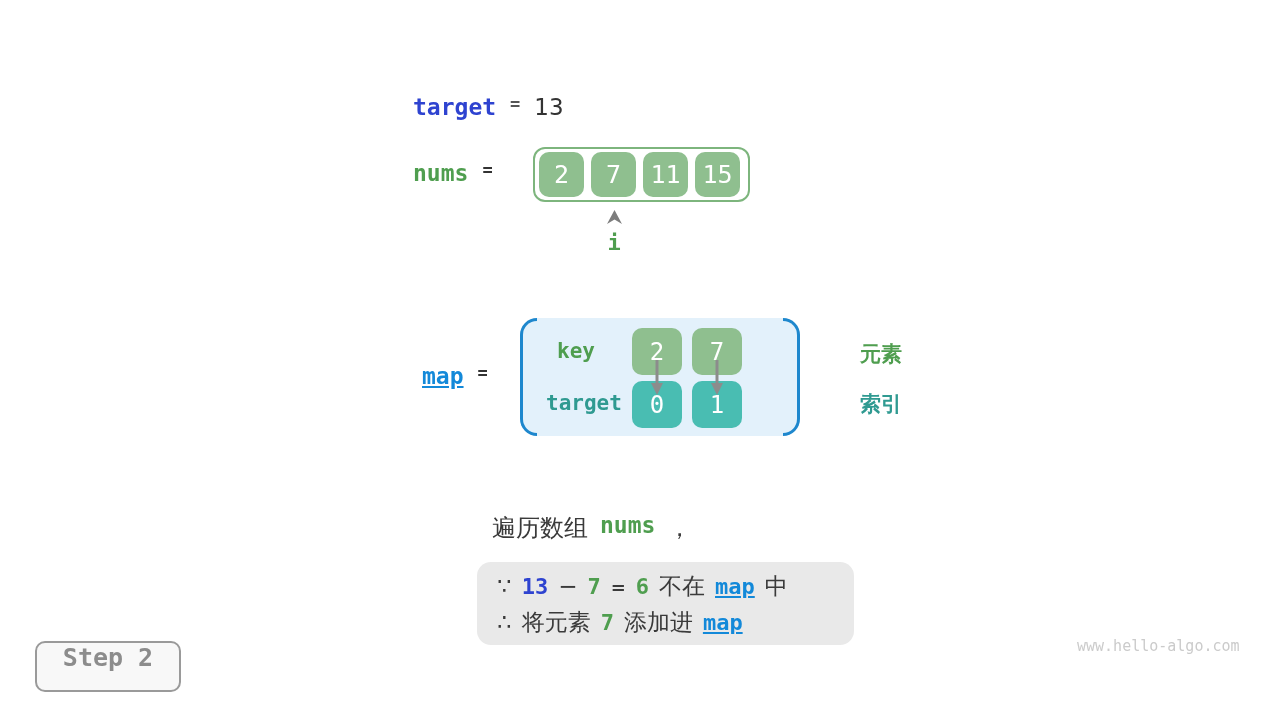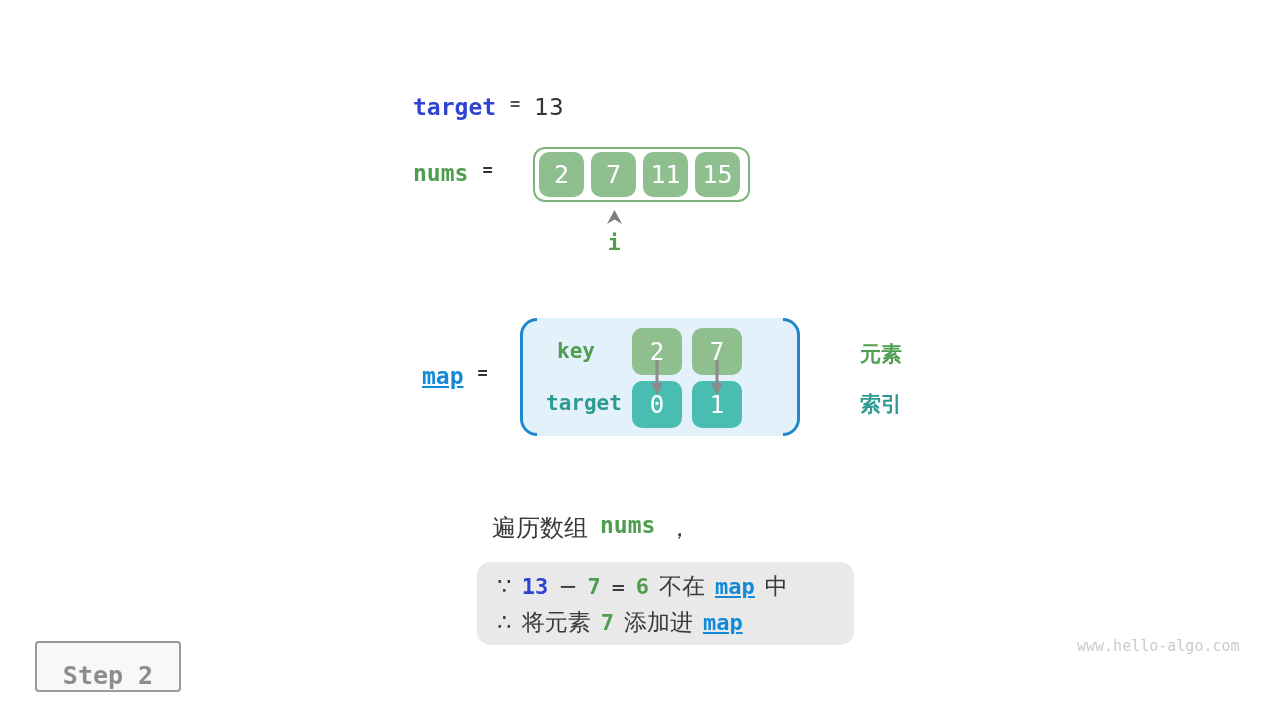--- a/index.html
+++ b/index.html
@@ -52,21 +52,21 @@
 
   .sentence{left:492px;top:512px;display:flex;align-items:flex-start;gap:12px;font-size:24px;}
   .sentence .code{font-size:23px;}
 
   .reason-box{left:477px;top:562px;width:377px;height:83px;background:var(--reason-box-bg);
               border-radius:14px;padding:7px 20px;}
   .reason-line{display:flex;align-items:baseline;gap:10px;font-size:23px;line-height:35px;white-space:nowrap;}
   .reason-line .code{font-size:22px;}
 
   .step-box{left:35px;top:641px;width:146px;height:51px;border:2px solid var(--step-border);
-            border-radius:4px;background:var(--step-bg);display:flex;align-items:flex-end;justify-content:center;}
+            border-radius:10px;background:var(--step-bg);display:flex;align-items:flex-start;justify-content:center;}
   .step-text{font-size:25px;font-weight:bold;color:var(--step-text);
              font-family:"DejaVu Sans Mono","Liberation Mono",monospace;}
   .watermark{left:1077px;top:637px;font-size:15px;color:var(--watermark);
              font-family:"DejaVu Sans Mono","Liberation Mono",monospace;}
 </style>
 </head>
 <body>
 
 <div class="canvas">
 

